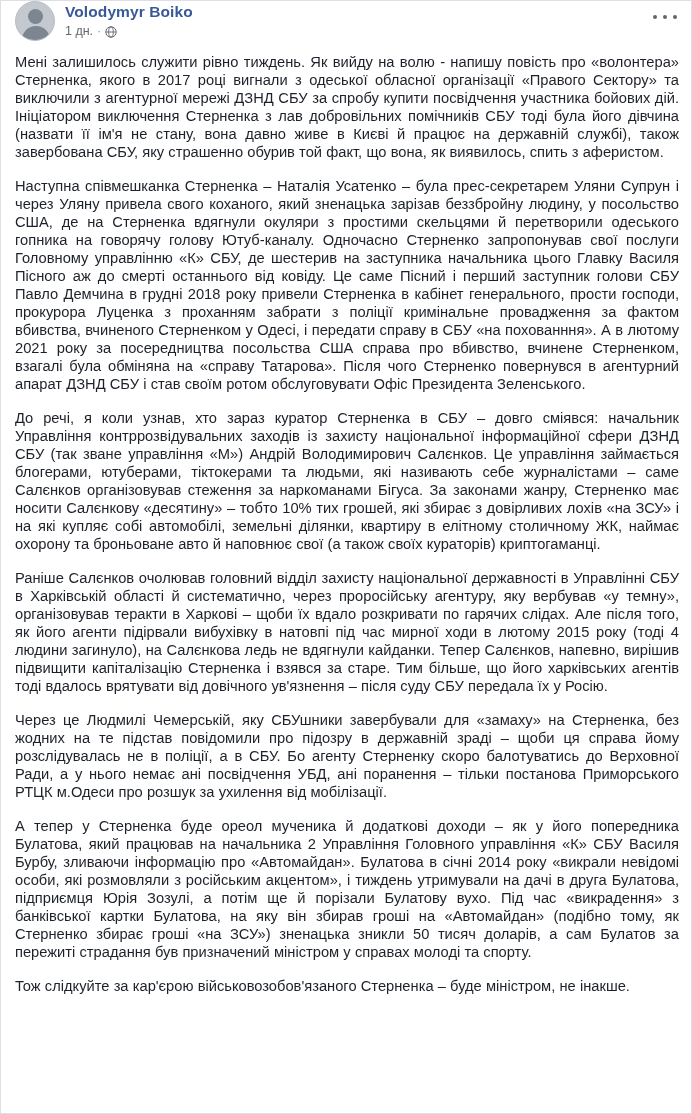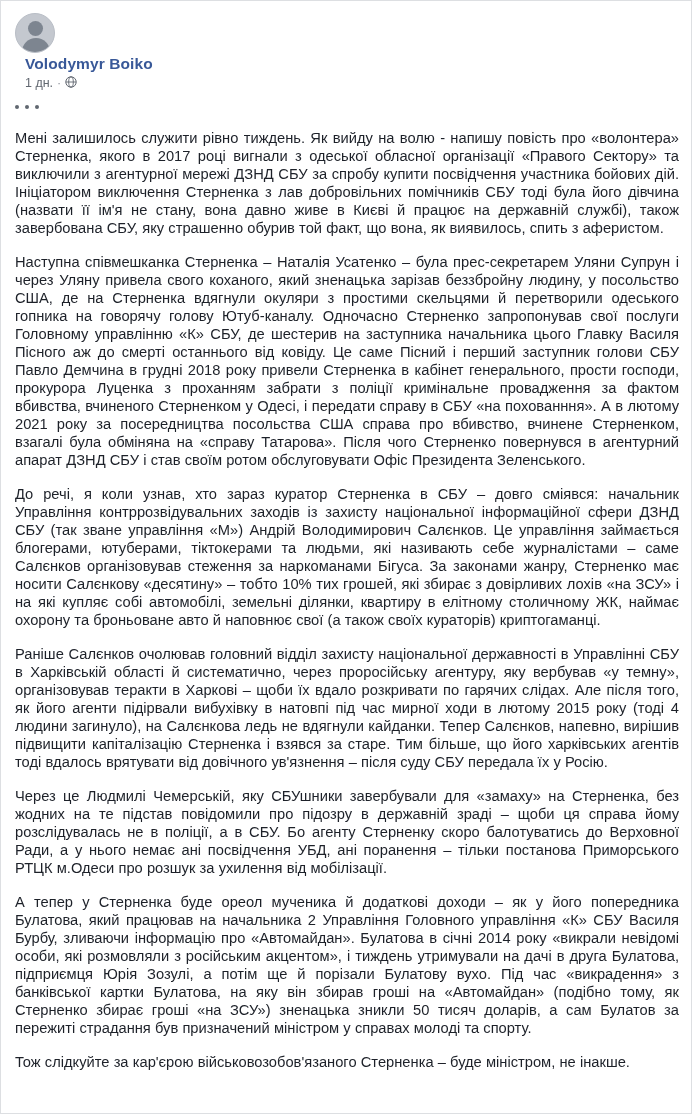--- a/index.html
+++ b/index.html
@@ -18,22 +18,21 @@
     border: 1px solid #dddfe2;
   }
   .post {
     width: 692px;
     background: #ffffff;
     padding: 0;
   }
   .post-header {
     display: flex;
     align-items: flex-start;
-    padding: 12px 14px 6px 14px;
-    flex-direction: column;
+    padding: 0 14px 6px 14px;
   }
   .avatar {
     width: 40px;
     height: 40px;
     border-radius: 50%;
     background: #c4c8cf;
     flex: 0 0 40px;
     position: relative;
     overflow: hidden;
     border: 1px solid #b9bec6;
@@ -63,21 +62,21 @@
   }
   .author-name {
     font-size: 15.5px;
     font-weight: bold;
     color: #385898;
     line-height: 19px;
     letter-spacing: 0.1px;
   }
   .meta-row {
     display: flex;
-    align-items: flex-start;
+    align-items: center;
     margin-top: 3px;
     color: #616770;
     font-size: 12.5px;
     line-height: 15px;
   }
   .meta-sep {
     margin: 0 4px;
     color: #90949c;
   }
   .globe-icon {

